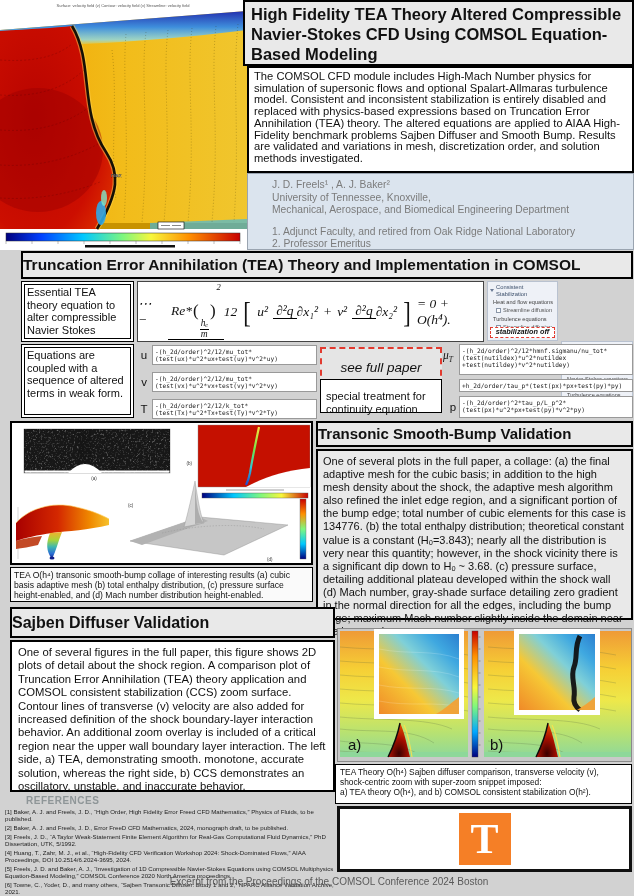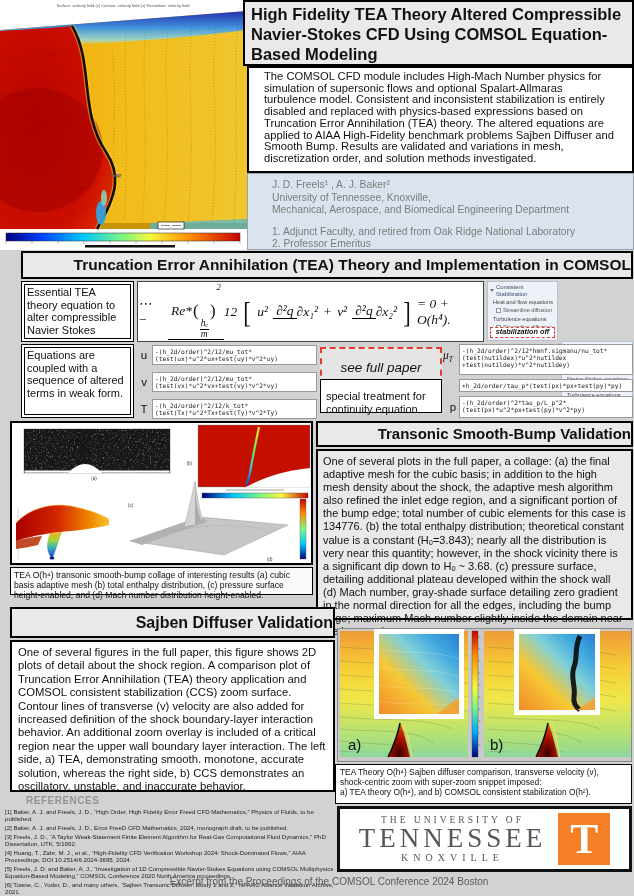--- a/index.html
+++ b/index.html
@@ -5,27 +5,27 @@
   * { box-sizing: border-box; margin: 0; padding: 0; }
   html,body { width:634px; height:896px; }
   body { background:#d2d2d2; font-family:"Liberation Sans",sans-serif; position:relative; overflow:hidden; color:#111; }
   .abs { position:absolute; }
 
   
   #hero { left:0; top:0; width:247px; height:250px; background:#fff; z-index:1; }
   #title-box { left:243px; top:0; width:391px; height:66px; background:#e9e9e9; border:2.5px solid #000; z-index:2;
                font-weight:bold; font-size:16.5px; line-height:20px; padding:2px 6px; }
   #abstract-box { left:247px; top:66px; width:387px; height:107px; background:#fff; border:2px solid #000;
-               font-size:11.2px; line-height:11.7px; padding:3px 15px; z-index:2; }
+               font-size:11.2px; line-height:11.7px; padding:3px 5px; z-index:2; }
   #author-box { left:247px; top:173px; width:387px; height:77px; background:#dbe4ee; border:1px solid #9aa4b0;
                color:#7b7b7b; font-size:10.3px; line-height:12.6px; padding:5px 8px 0 24px; z-index:2; }
   #author-box .spacer { height:9px; }
 
   
-  .sec-head { background:#e9e9e9; border:2px solid #000; font-weight:bold; text-align:right; }
+  .sec-head { background:#e9e9e9; border:2px solid #000; font-weight:bold; text-align:left; }
   #tea-head { left:21px; top:251px; width:612px; height:28px; font-size:15.5px; line-height:24px; }
 
   .note-box { background:#fff; border:1px solid #000; box-shadow: inset 0 0 0 2px #fff, inset 0 0 0 3px #000;
               font-size:11px; line-height:12.6px; padding:4px 5px; }
   #essential-box { left:21px; top:281px; width:113px; height:61px; }
   #coupled-box   { left:21px; top:344px; width:113px; height:74px; }
 
   #equation-box { left:137px; top:281px; width:347px; height:61px; background:#fff; border:1.5px solid #444; }
   .eq { display:flex; align-items:center; justify-content:center; gap:5px; height:100%;
         font-family:"Liberation Serif",serif; font-style:italic; font-size:13.5px; }
@@ -64,21 +64,21 @@
               font-size:11px; line-height:13px; padding:10px 5px; }
   #lab-mu { left:443px; top:349px; font-size:11.5px; font-style:italic; font-family:"Liberation Serif",serif; }
   #lab-mu sub { font-size:7.5px; }
   #lab-p  { left:447px; top:401px; }
   #code-mu  { left:459px; top:344px; width:174px; height:31px; }
   #code-tau { left:459px; top:379px; width:174px; height:13px; }
   #code-p   { left:459px; top:396px; width:174px; height:22px; }
 
   
   #collage-box { left:10px; top:421px; width:303px; height:144px; background:#fff; border:2px solid #000; }
-  #bump-caption { left:10px; top:567px; width:303px; height:28px; background:#fafafa; border:1.5px solid #000;
+  #bump-caption { left:10px; top:567px; width:303px; height:35px; background:#fafafa; border:1.5px solid #000;
                   font-size:8.6px; line-height:10px; padding:2px 3px; }
   #bump-head { left:316px; top:421px; width:317px; height:26px; font-size:15px; line-height:22px; }
   #bump-body { left:316px; top:449px; width:317px; height:171px; background:#e9e9e9; border:2px solid #000;
                font-size:11px; line-height:13.1px; padding:4px 5px; }
 
   #sajben-head { left:10px; top:607px; width:325px; height:31px; font-size:16px; line-height:27px; }
   #sajben-body { left:10px; top:640px; width:325px; height:152px; background:#fff; border:2px solid #000;
                font-size:11.3px; line-height:13.4px; padding:4px 6px; }
   #sajben-imgs { left:337px; top:628px; width:295px; height:134px; background:#c9c9c9; border:1px solid #8a8a8a; }
   #sajben-caption { left:335px; top:764px; width:297px; height:40px; background:#fff; border:1.5px solid #000;
@@ -459,23 +459,18 @@
 <div class="abs" id="refs-list">
   <div class="ref">[1] Baker, A. J. and Freels, J. D., “High Order, High Fidelity Error Freed CFD Mathematics,” Physics of Fluids, to be published.</div>
   <div class="ref">[2] Baker, A. J. and Freels, J. D., Error FreeD CFD Mathematics, 2024, monograph draft, to be published.</div>
   <div class="ref">[3] Freels, J. D., “A Taylor Weak-Statement Finite Element Algorithm for Real-Gas Computational Fluid Dynamics,” PhD Dissertation, UTK, 5/1992.</div>
   <div class="ref">[4] Huang, T., Zahr, M. J., et al., “High-Fidelity CFD Verification Workshop 2024: Shock-Dominated Flows,” AIAA  Proceedings, DOI 10.2514/6.2024-3695, 2024.</div>
   <div class="ref">[5] Freels, J. D. and Baker, A. J., “Investigation of 1D Compressible Navier-Stokes Equations using COMSOL Multiphysics Equation-Based Modeling,” COMSOL Conference 2020 North America proceedings.</div>
   <div class="ref">[6] Towne, C., Yoder, D., and many others, “Sajben Transonic Diffuser: Study 1 and 2,” NPARC Alliance Validation Archive, 2021.</div>
 </div>
 
 <div class="abs" id="logo-box">
-  <div class="logo-text">
-    <div class="logo-l1">THE UNIVERSITY OF</div>
-    <div class="logo-l2">TENNESSEE</div>
-    <div class="logo-l3">KNOXVILLE</div>
-  </div>
   <div class="ut-t">
       <span>T</span>
     </div>
 </div>
 
 <div class="abs" id="footer">Excerpt from the Proceedings of the COMSOL Conference 2024 Boston</div>
 
 </body></html>

